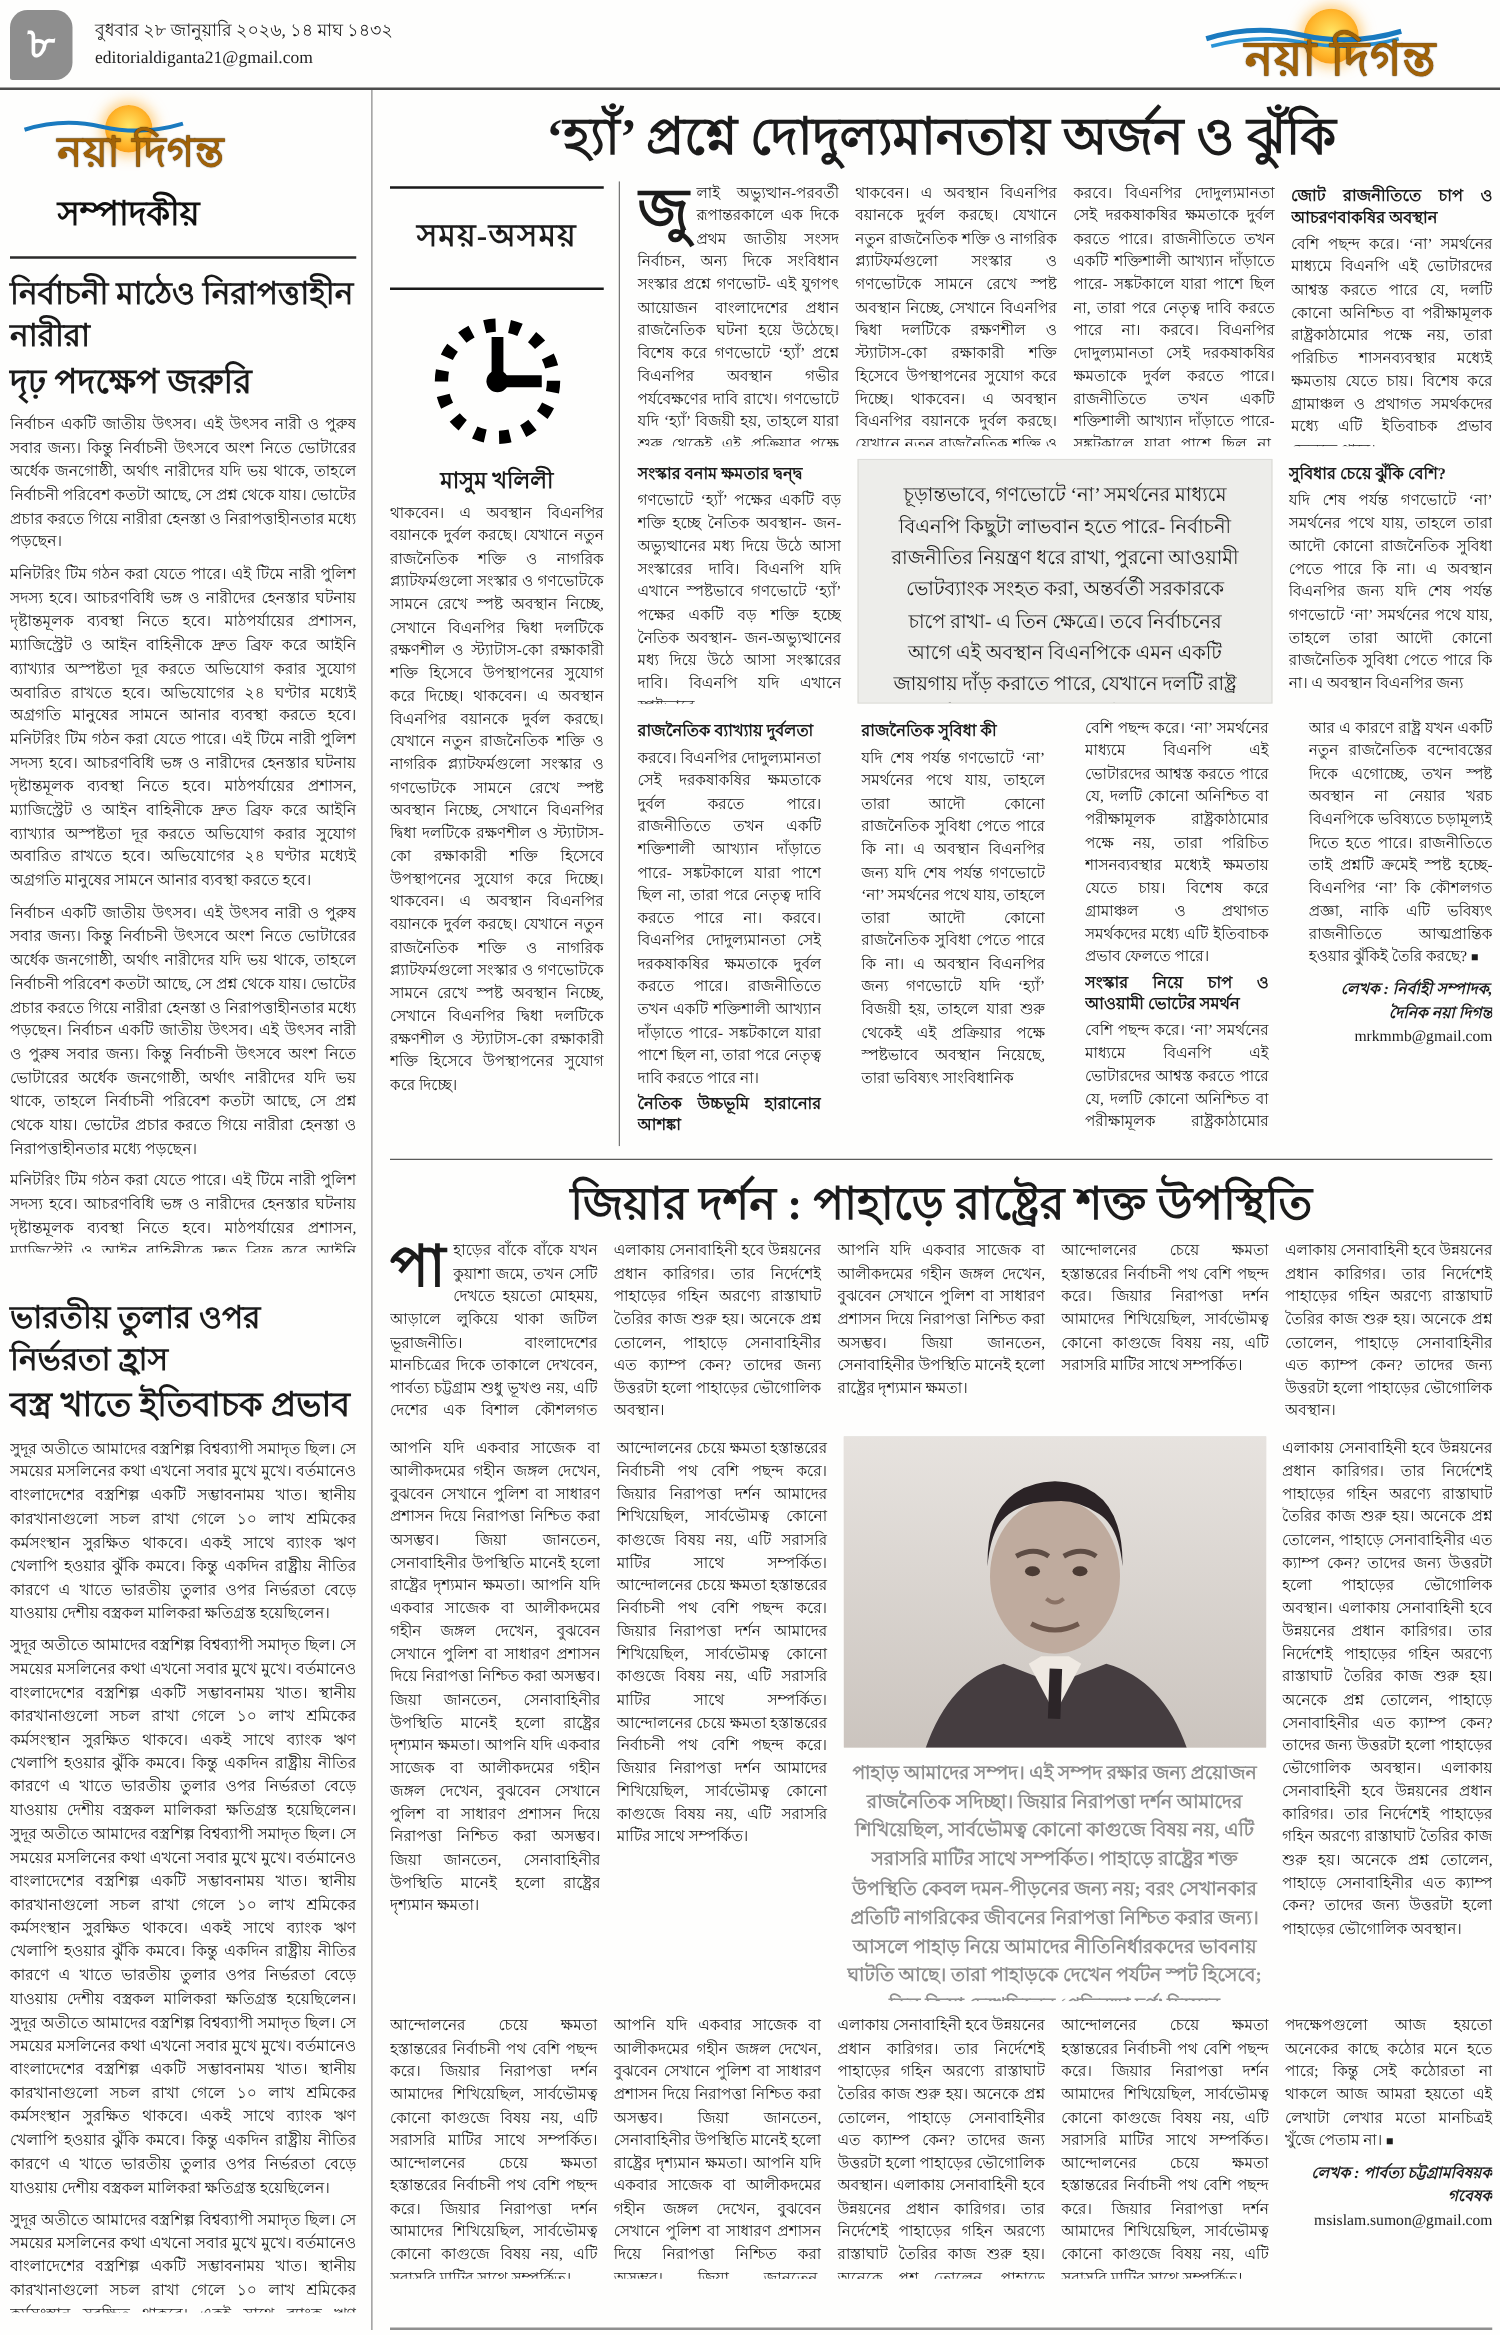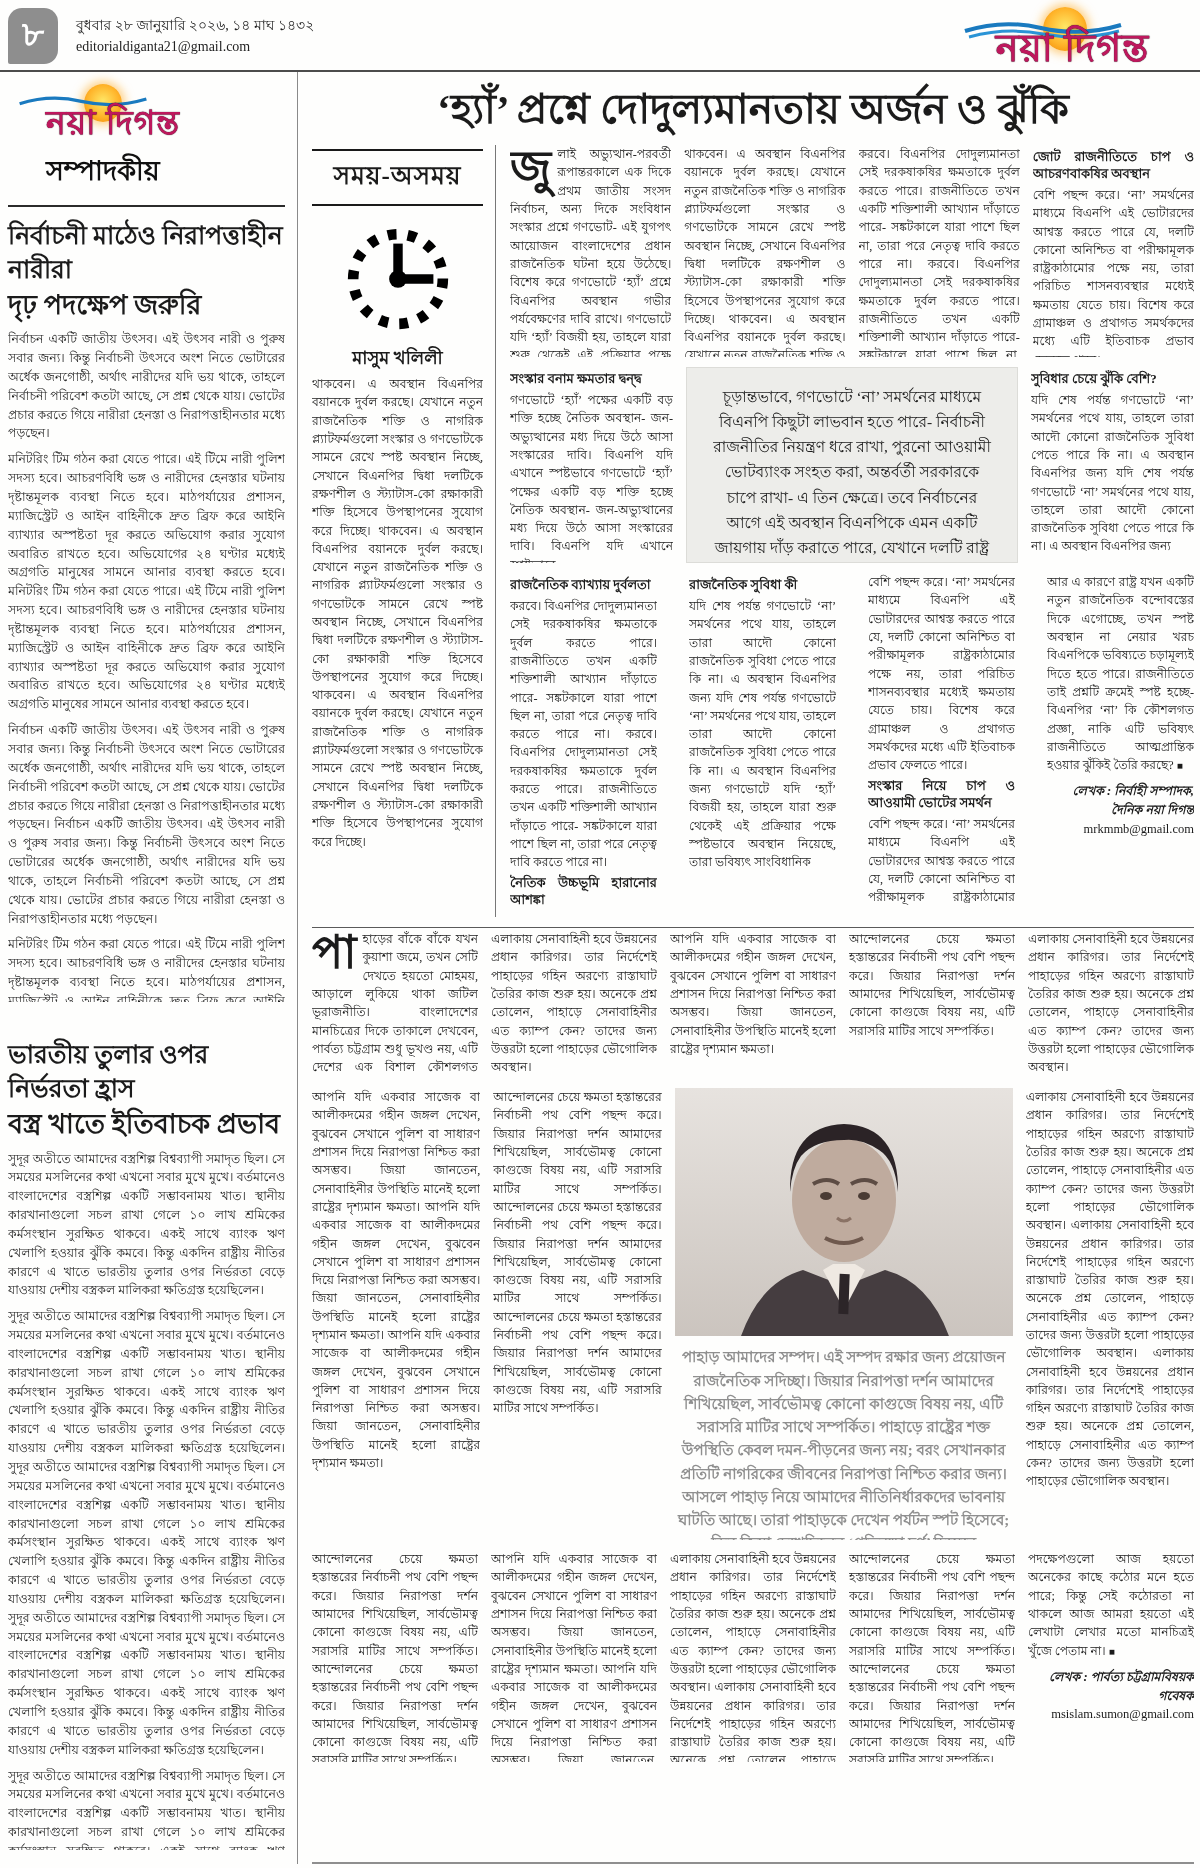--- a/index.html
+++ b/index.html
@@ -21,21 +21,21 @@
   .sun {
     position: absolute; width: 44px; height: 44px; border-radius: 50%;
     background: radial-gradient(circle at 50% 45%, #ffe766 0%, #ffb42a 55%, #f08300 100%);
     box-shadow: 0 0 10px 3px rgba(255,170,30,.55);
   }
   .hdr-logo .sun { left: 88px; top: 2px; }
   .wave-svg { position: absolute; }
   .hdr-logo .wave-svg { left: 8px; top: 14px; width: 160px; height: 22px; }
   .logotext {
     position: absolute; left: 0; right: 0; bottom: 0; text-align: center;
-    font-size: 38px; font-weight: bold; color: #be185d; letter-spacing: 1px; line-height: 1;
+    font-size: 38px; font-weight: bold; color: #a16207; letter-spacing: 1px; line-height: 1;
     text-shadow: 0 0 1px #000;
   }
   .hdr-rule { border-top: 2px solid #4c4c4c; }
   
   .page-cols { display: flex; height: 1792px; }
   .left-col { width: 298px; flex: 0 0 auto; border-right: 1px solid #8a8a8a; padding: 8px 12px 0 8px; }
   .main-col { flex: 1; padding: 4px 6px 0 14px; display: flex; flex-direction: column; }
   
   .masthead { padding: 4px 0 10px 10px; border-bottom: 2px solid #2b2b2b; margin-bottom: 12px; }
   .mast-logo { position: relative; width: 190px; height: 56px; }
@@ -48,21 +48,21 @@
   .ed-headline { font-size: 27px; font-weight: bold; line-height: 1.25; margin: 2px 0 8px; }
   .ed-body { font-size: 12.4px; line-height: 1.52; text-align: justify; overflow: hidden; }
   .ed-body p { margin-bottom: 7px; text-indent: 0; }
   #ed1-body { height: 672px; }
   #ed2-body { height: 700px; }
   .ed-gap { height: 26px; }
   
   .main-headline { text-align: center; font-size: 41px; font-weight: bold; line-height: 1.15; padding: 10px 0 12px; }
   .top-article { display: flex; height: 772px; overflow: hidden; }
   .colA { width: 184px; flex: 0 0 auto; border-right: 1px solid #777; padding-right: 12px; display: flex; flex-direction: column; }
-  .colA-titlebox { border-top: 2px solid #1a1a1a; border-bottom: 2px solid #1a1a1a; text-align: center; padding: 5px 0; margin-top: 4px; }
+  .colA-titlebox { border-top: 2px solid #1a1a1a; border-bottom: 2px solid #1a1a1a; text-align: center; padding: 18px 0; margin-top: 4px; }
   .colA-title { font-size: 25px; font-weight: bold; letter-spacing: 1px; }
   .clock-wrap { display: flex; justify-content: center; padding: 14px 0 6px; }
   .byline { text-align: center; font-size: 18px; font-weight: bold; margin-bottom: 0; }
   .colA-body { font-size: 12.2px; line-height: 1.5; text-align: justify; overflow: hidden; flex: 1; }
   .textzone { flex: 1; padding-left: 14px; display: flex; flex-direction: column; gap: 10px; }
   .trow { display: flex; gap: 13px; overflow: hidden; }
   .trow-1 { height: 212px; }
   .trow-2 { height: 196px; }
   .trow-3 { height: 334px; gap: 32px; }
   .tcol { flex: 1; font-size: 12.2px; line-height: 1.5; text-align: justify; overflow: hidden; }
@@ -230,20 +230,21 @@
               <div class="author-email">mrkmmb@gmail.com</div>
             </div>
           </div>
         </div>
       </div>
     </section>
 
     <div class="sec-rule"></div>
 
     <section style="display:flex;flex-direction:column;flex:1;overflow:hidden;">
+      <h1 class="a2-headline">জিয়ার দর্শন : পাহাড়ে রাষ্ট্রের শক্ত উপস্থিতি</h1>
 
       <div class="a2-zone">
         <div class="a2row a2row-1">
           <div class="tcol">
             <span class="dropcap">পা</span><span>হাড়ের বাঁকে বাঁকে যখন কুয়াশা জমে, তখন সেটি দেখতে হয়তো মোহময়, আড়ালে লুকিয়ে থাকা জটিল ভূরাজনীতি। বাংলাদেশের মানচিত্রের দিকে তাকালে দেখবেন, পার্বত্য চট্টগ্রাম শুধু ভূখণ্ড নয়, এটি দেশের এক বিশাল কৌশলগত রক্ষাকবচ।</span>
           </div>
           <div class="tcol"><span>এলাকায় সেনাবাহিনী হবে উন্নয়নের প্রধান কারিগর। তার নির্দেশেই পাহাড়ের গহিন অরণ্যে রাস্তাঘাট তৈরির কাজ শুরু হয়। অনেকে প্রশ্ন তোলেন, পাহাড়ে সেনাবাহিনীর এত ক্যাম্প কেন? তাদের জন্য উত্তরটা হলো পাহাড়ের ভৌগোলিক অবস্থান।</span></div>
           <div class="tcol"><span>আপনি যদি একবার সাজেক বা আলীকদমের গহীন জঙ্গল দেখেন, বুঝবেন সেখানে পুলিশ বা সাধারণ প্রশাসন দিয়ে নিরাপত্তা নিশ্চিত করা অসম্ভব। জিয়া জানতেন, সেনাবাহিনীর উপস্থিতি মানেই হলো রাষ্ট্রের দৃশ্যমান ক্ষমতা।</span></div>
           <div class="tcol"><span>আন্দোলনের চেয়ে ক্ষমতা হস্তান্তরের নির্বাচনী পথ বেশি পছন্দ করে। জিয়ার নিরাপত্তা দর্শন আমাদের শিখিয়েছিল, সার্বভৌমত্ব কোনো কাগুজে বিষয় নয়, এটি সরাসরি মাটির সাথে সম্পর্কিত।</span></div>
           <div class="tcol"><span>এলাকায় সেনাবাহিনী হবে উন্নয়নের প্রধান কারিগর। তার নির্দেশেই পাহাড়ের গহিন অরণ্যে রাস্তাঘাট তৈরির কাজ শুরু হয়। অনেকে প্রশ্ন তোলেন, পাহাড়ে সেনাবাহিনীর এত ক্যাম্প কেন? তাদের জন্য উত্তরটা হলো পাহাড়ের ভৌগোলিক অবস্থান।</span></div>

